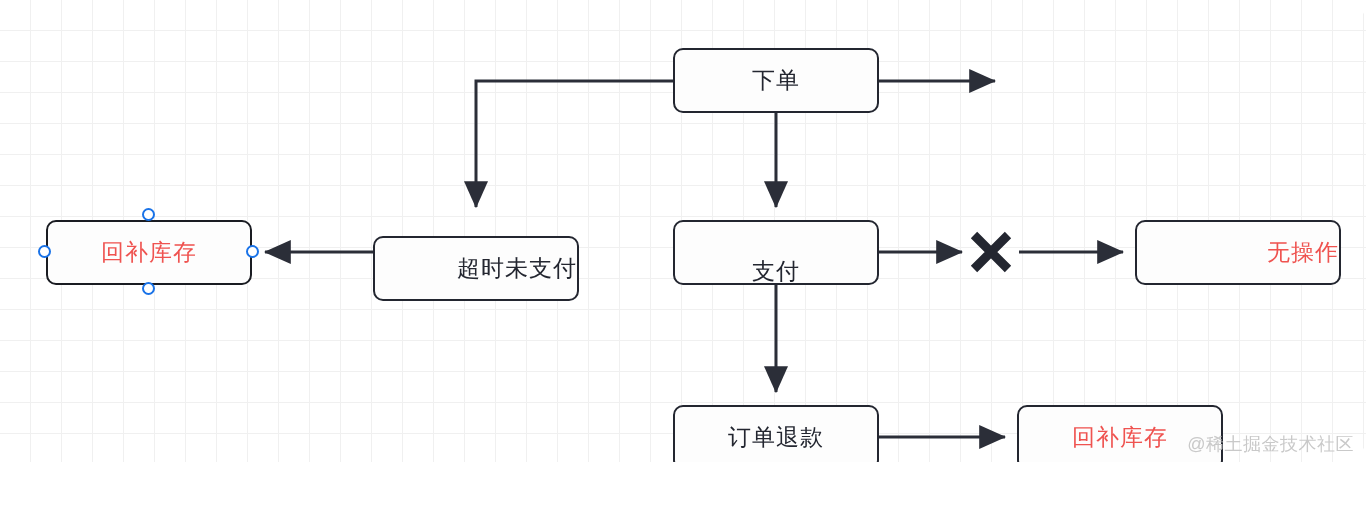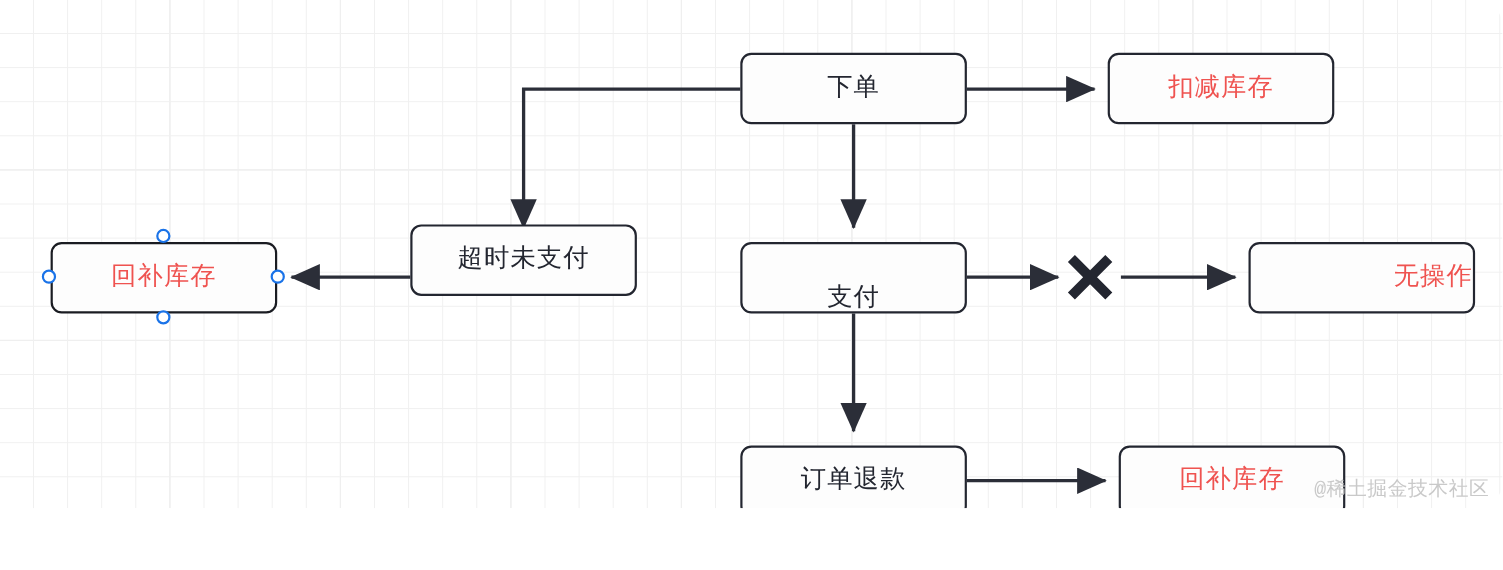--- a/index.html
+++ b/index.html
@@ -17,21 +17,21 @@
       linear-gradient(to bottom, #f0f0f0 1px, transparent 1px),
       linear-gradient(to right, #e4e4e4 1px, transparent 1px),
       linear-gradient(to bottom, #e4e4e4 1px, transparent 1px);
     background-size:
       31px 31px,
       31px 31px,
       155px 155px,
       155px 155px;
     background-position: -1px -1px, -1px -1px, -1px -1px, -1px -1px;
     overflow: hidden;
-    font-family: Liberation Mono, monospace;
+    font-family: Liberation Sans, sans-serif;
     border-radius: 24px;
   }
   #edges {
     position: absolute;
     left: 0;
     top: 0;
     width: 1366px;
     height: 518px;
     pointer-events: none;
   }
@@ -125,29 +125,26 @@
   </svg>
 
   <svg class="xmark" style="left:968px; top:229px;" width="46" height="46" viewBox="0 0 46 46">
     <path d="M6,6 L40,40 M40,6 L6,40" stroke="#232630" stroke-width="9" stroke-linecap="butt" fill="none"></path>
   </svg>
 
   <div class="node" style="left:673px; top:48px; width:206px; height:65px;">
     <span>下单</span>
   </div>
 
-  <div class="node accent" style="left:1007px; top:48px; width:206px; height:65px;">
-    <span>扣减库存</span>
-  </div>
 
   <div class="node accent selected" style="left:46px; top:220px; width:206px; height:65px;">
     <span>回补库存</span>
   </div>
 
-  <div class="node" style="left:373px; top:204px; width:206px; height:65px;">
+  <div class="node" style="left:373px; top:236px; width:206px; height:65px;justify-content:flex-end;">
     <span>超时未支付</span>
   </div>
 
   <div class="node" style="left:673px; top:220px; width:206px; height:65px;align-items:flex-end;">
     <span>支付</span>
   </div>
 
   <div class="node accent" style="left:1135px; top:220px; width:206px; height:65px;justify-content:flex-end;">
     <span>无操作</span>
   </div>

